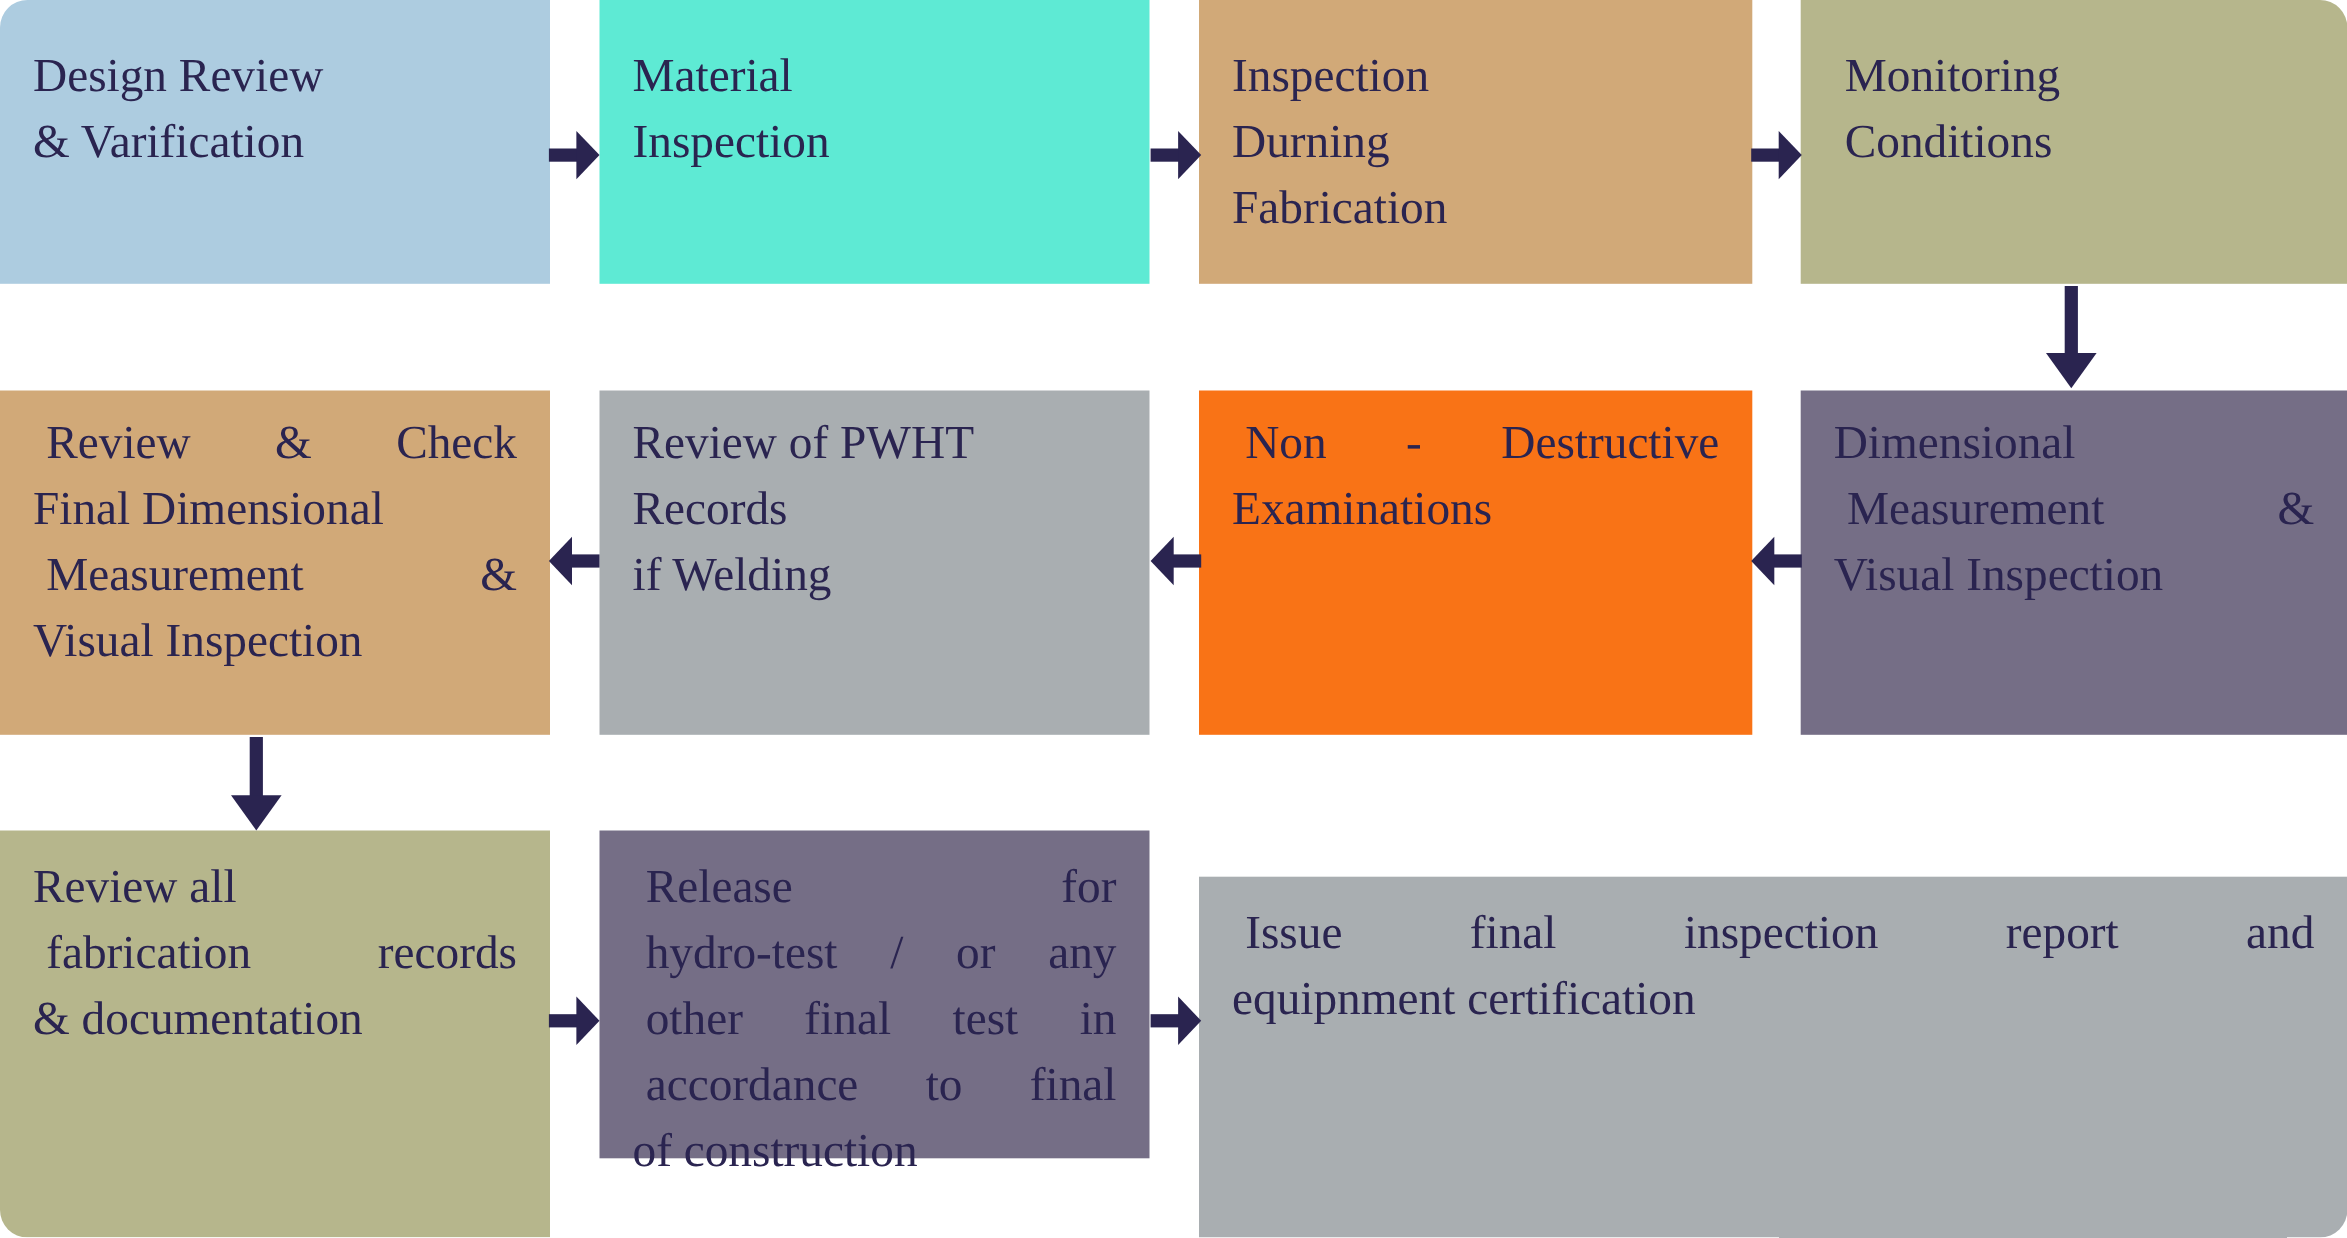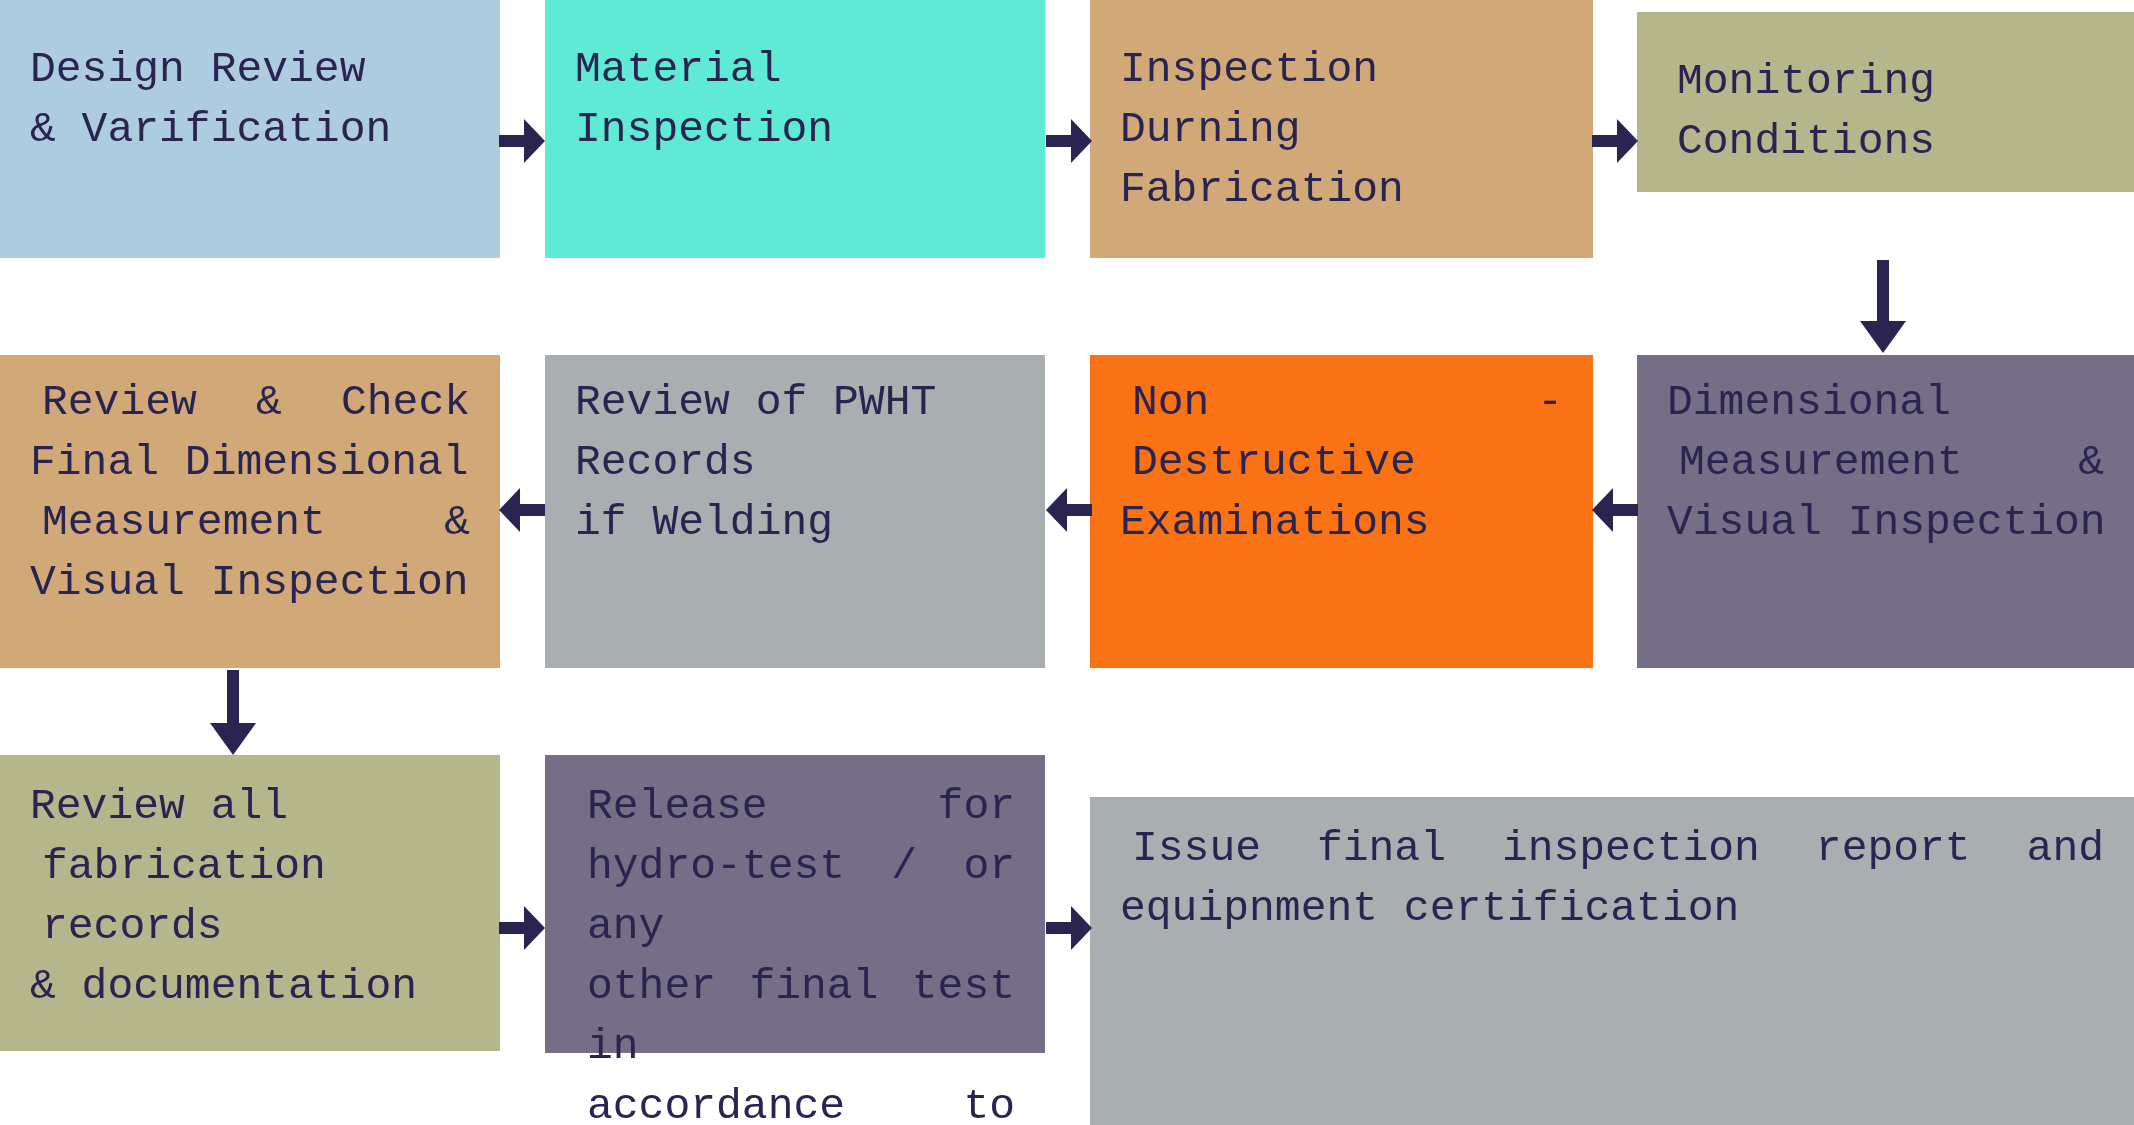--- a/index.html
+++ b/index.html
@@ -1,47 +1,48 @@
 <!DOCTYPE html>
 <html style="--text: #2a2450; --arrow: #2a2450;"><head>
 <meta charset="utf-8">
 <style>
   html, body { margin: 0; padding: 0; background: #ffffff; }
   .canvas {
     position: relative;
     width: 2134px;
     height: 1125px;
     background: #ffffff;
-    font-family: Liberation Mono, monospace;
+    font-family: Liberation Serif, serif;
     overflow: hidden;
+    border-radius: 25px;
   }
   .box {
     position: absolute;
     box-sizing: border-box;
     color: var(--text, #2a2450);
     font-size: 43px;
     line-height: 60px;
     padding: 30px 30px 0 30px;
   }
   .r1 { padding-top: 40px; }
   .r2 { padding-top: 18px; }
   .r3 { padding-top: 22px; }
   .ln { text-align: left; white-space: nowrap; }
   .ln.stretch { white-space: normal; text-align: justify; text-align-last: justify; margin-left: 12px; }
 
   
   .b1  { left: 0;      top: 0;     width: 500px;  height: 258px; }
   .b2  { left: 545px;  top: 0;     width: 500px;  height: 258px; }
   .b3  { left: 1090px; top: 0;     width: 503px;  height: 258px; }
-  .b4  { left: 1637px; top: 12px;     width: 497px;  height: 180px; padding-left: 40px; }
+  .b4  { left: 1637px; top: 0;     width: 497px;  height: 258px; padding-left: 40px; }
   .b5  { left: 1637px; top: 355px; width: 497px;  height: 313px; }
   .b6  { left: 1090px; top: 355px; width: 503px;  height: 313px; }
   .b7  { left: 545px;  top: 355px; width: 500px;  height: 313px; }
   .b8  { left: 0;      top: 355px; width: 500px;  height: 313px; }
-  .b9  { left: 0;      top: 755px; width: 500px;  height: 296px; }
+  .b9  { left: 0;      top: 755px; width: 500px;  height: 370px; }
   .b10 { left: 545px;  top: 755px; width: 500px;  height: 298px; }
   .b11 { left: 1090px; top: 797px; width: 1044px; height: 370px; }
 
   
   .arrow { position: absolute; }
   .arrow .stem { position: absolute; background: var(--arrow, #2a2450); }
   .arrow .head { position: absolute; width: 0; height: 0; }
 
   .arrow.h { width: 46px; height: 44px; }
   .arrow.right .stem { left: 0; right: 17px; top: 16px; height: 12px; }

